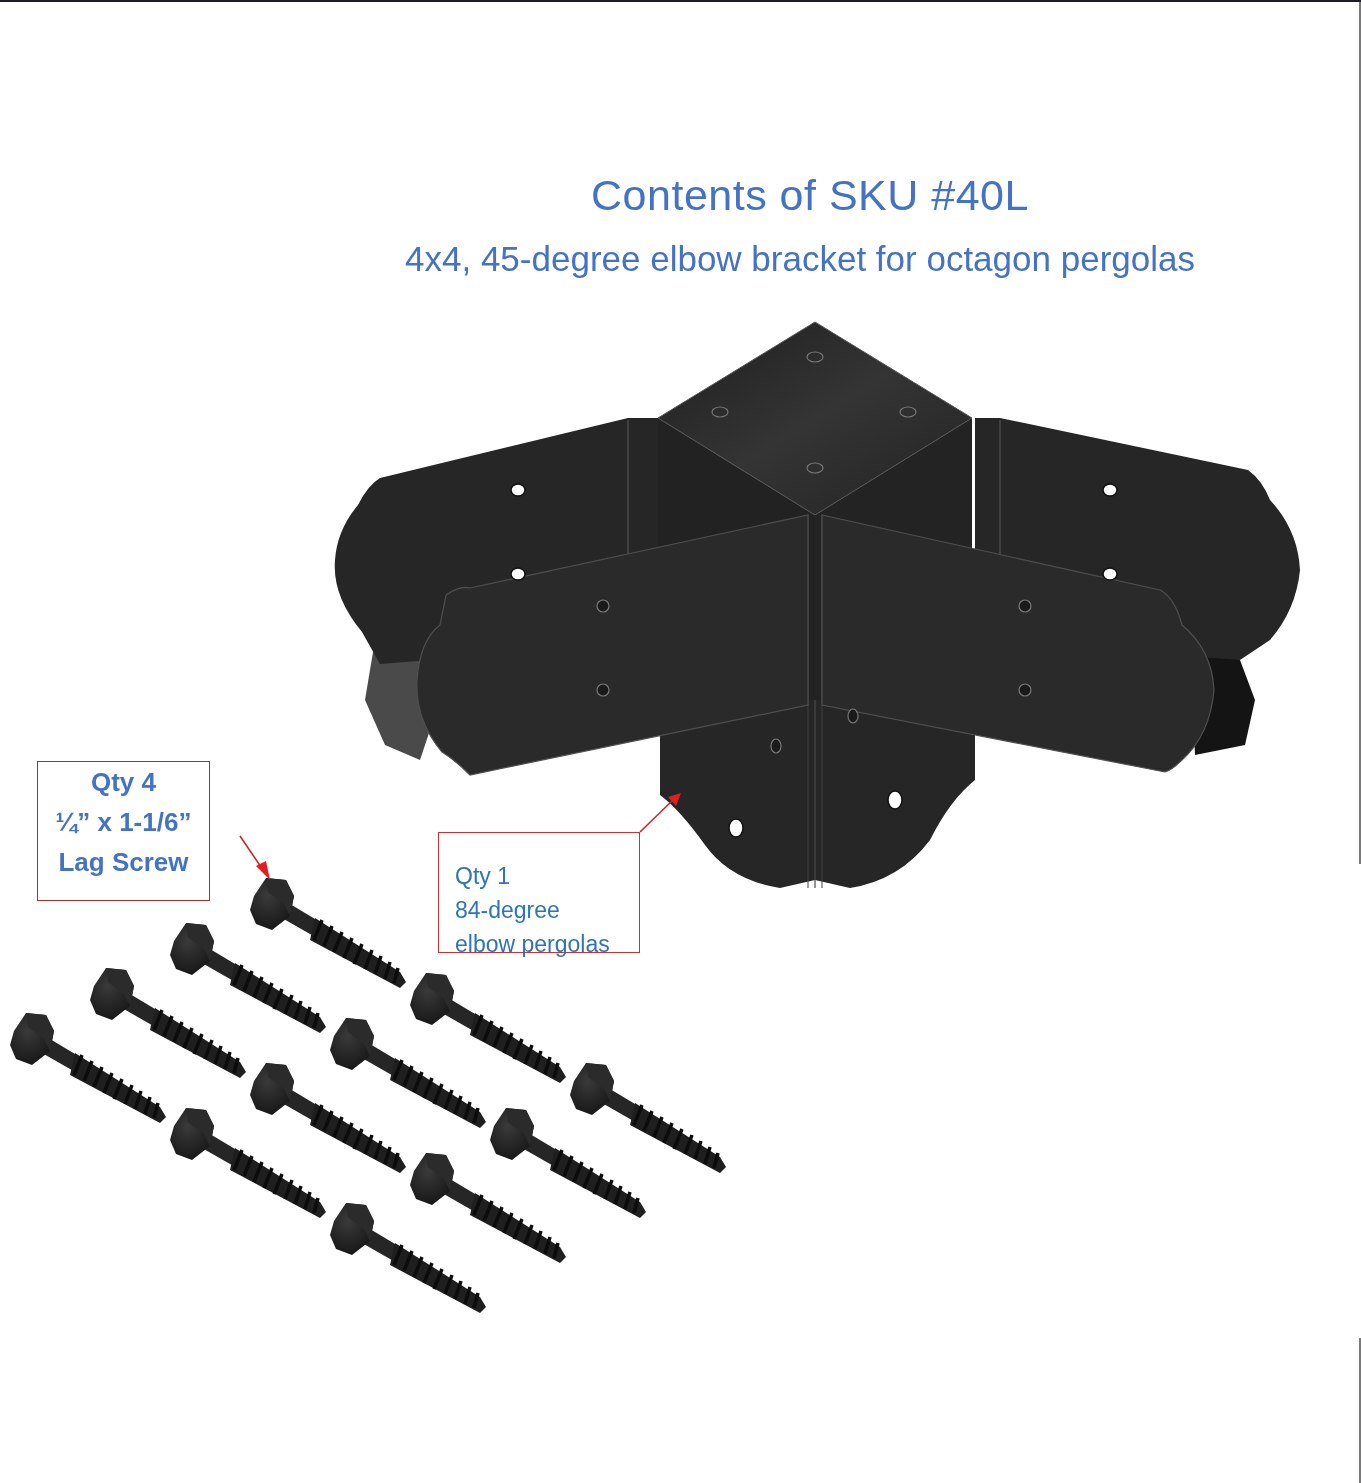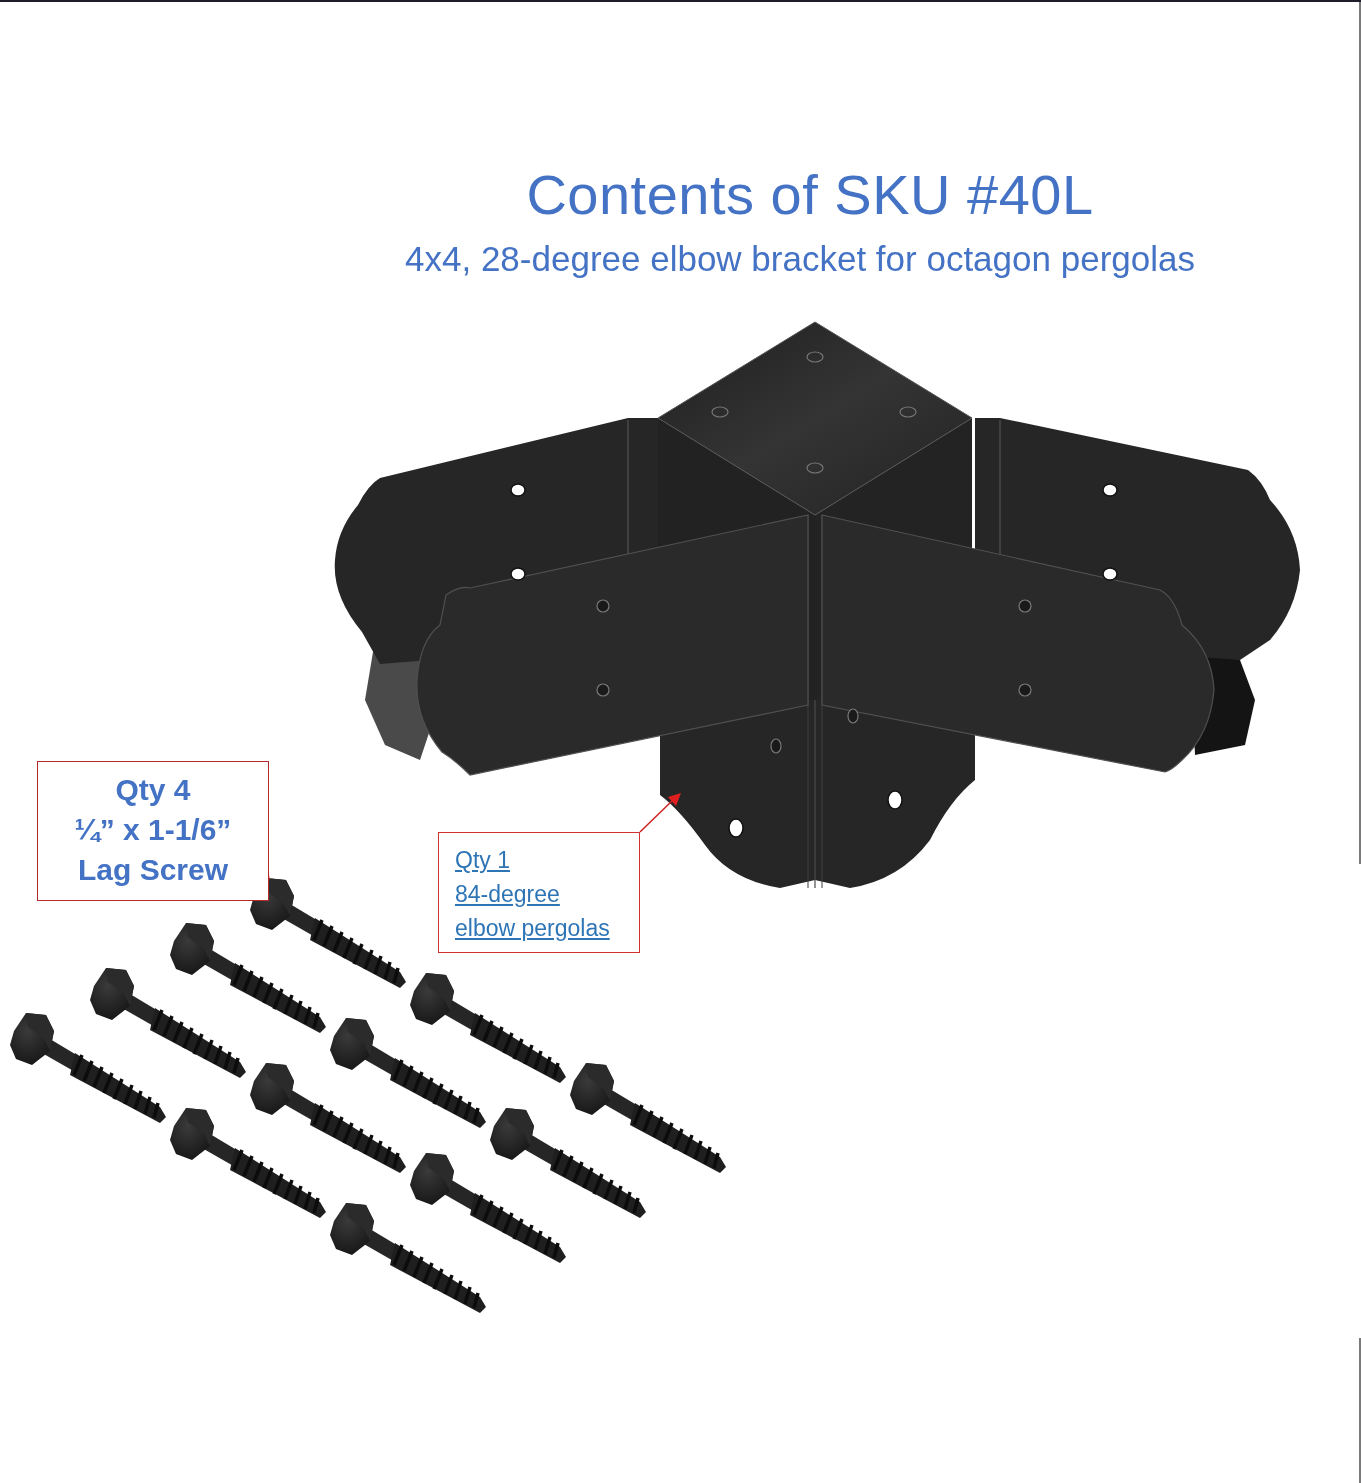--- a/index.html
+++ b/index.html
@@ -1,39 +1,39 @@
 <!DOCTYPE html>
 <html><head>
 <meta charset="utf-8">
 <style>
   html, body { margin: 0; padding: 0; background: #ffffff; }
   body { width: 1361px; height: 1483px; position: relative; overflow: hidden; font-family: "Liberation Sans", "DejaVu Sans", sans-serif; }
   .top-rule { position: absolute; left: 0; top: 0; width: 1361px; height: 2px; background: #1c1c2a; }
   .right-rule-a { position: absolute; left: 1359px; top: 2px; width: 2px; height: 862px; background: #7a7a7a; }
   .right-rule-b { position: absolute; left: 1359px; top: 1338px; width: 2px; height: 145px; background: #7a7a7a; }
 
-  .title { position: absolute; left: 360px; top: 162px; width: 900px; text-align: center; color: #4472c4; font-size: 56px; line-height: 66px; font-weight: normal; letter-spacing: 0.5px; }
+  .title { position: absolute; left: 360px; top: 162px; width: 900px; text-align: center; color: #4472c4; font-size: 43px; line-height: 66px; font-weight: normal; letter-spacing: 0.5px; }
   .subtitle { position: absolute; left: 340px; top: 236px; width: 920px; text-align: center; color: #4472c4; font-size: 35px; line-height: 46px; }
 
   .illustration { position: absolute; left: 0; top: 0; width: 1361px; height: 1483px; }
 
   .callout { position: absolute; background: #ffffff; box-sizing: border-box; }
-  .callout-screw { left: 37px; top: 761px; width: 232px; height: 140px; border: 1.5px solid #b22a2a; text-align: center; color: #4472c4; font-weight: bold; font-size: 30px; line-height: 40px; padding-top: 8px; }
-  .callout-bracket { left: 438px; top: 832px; width: 202px; height: 121px; border: 1.5px solid #d03030; color: #2e75b6; font-size: 23px; line-height: 34px; padding-left: 16px; padding-top: 10px; text-decoration: underline; }
+  .callout-screw { left: 37px; top: 761px; width: 173px; height: 140px; border: 1.5px solid #b22a2a; text-align: center; color: #4472c4; font-weight: bold; font-size: 26px; line-height: 40px; }
+  .callout-bracket { left: 438px; top: 832px; width: 202px; height: 121px; border: 1.5px solid #d03030; color: #2e75b6; font-size: 23px; line-height: 34px; padding-left: 16px; padding-top: 26px; }
   .callout span { display: block; white-space: nowrap; }
 </style>
 </head>
 <body>
 
 <div class="top-rule"></div>
 <div class="right-rule-a"></div>
 <div class="right-rule-b"></div>
 
 <div class="title">Contents of SKU #40L</div>
-<div class="subtitle">4x4, 28-degree elbow bracket for octagon pergolas</div>
+<div class="subtitle">4x4, 45-degree elbow bracket for octagon pergolas</div>
 
 <svg class="illustration" viewBox="0 0 1361 1483" xmlns="http://www.w3.org/2000/svg">
   <defs>
     <linearGradient id="topPlate" x1="0" y1="0" x2="1" y2="1">
       <stop offset="0" stop-color="#1e1e1e"></stop>
       <stop offset="0.5" stop-color="#343434"></stop>
       <stop offset="1" stop-color="#222"></stop>
     </linearGradient>
     <radialGradient id="screwHead" cx="0.4" cy="0.35" r="0.7">
       <stop offset="0" stop-color="#3a3a3a"></stop>

